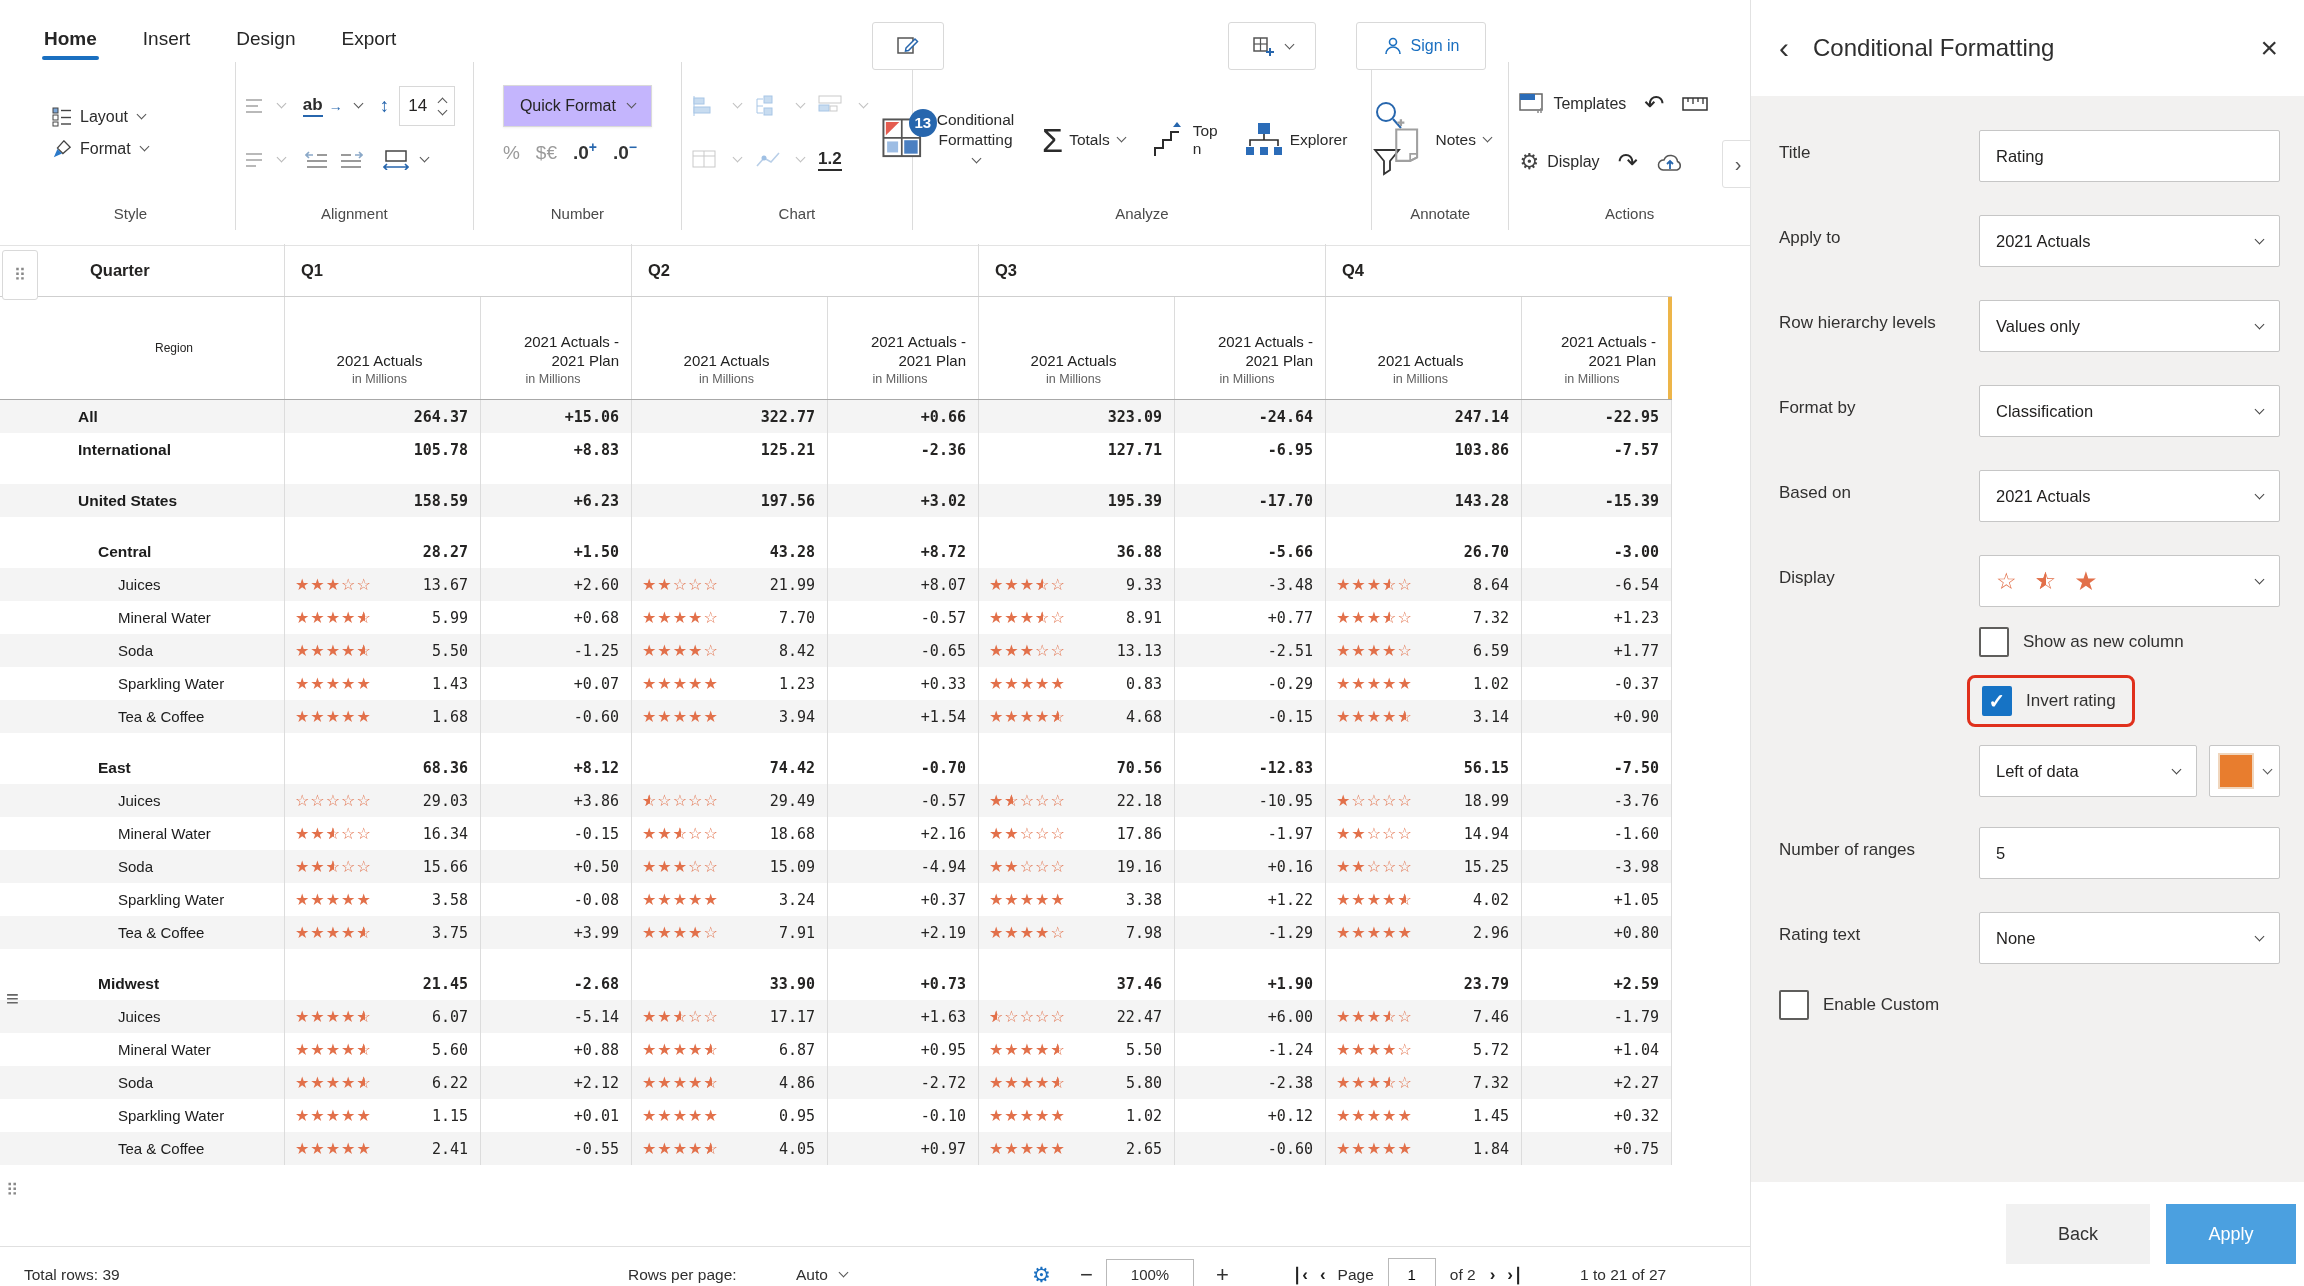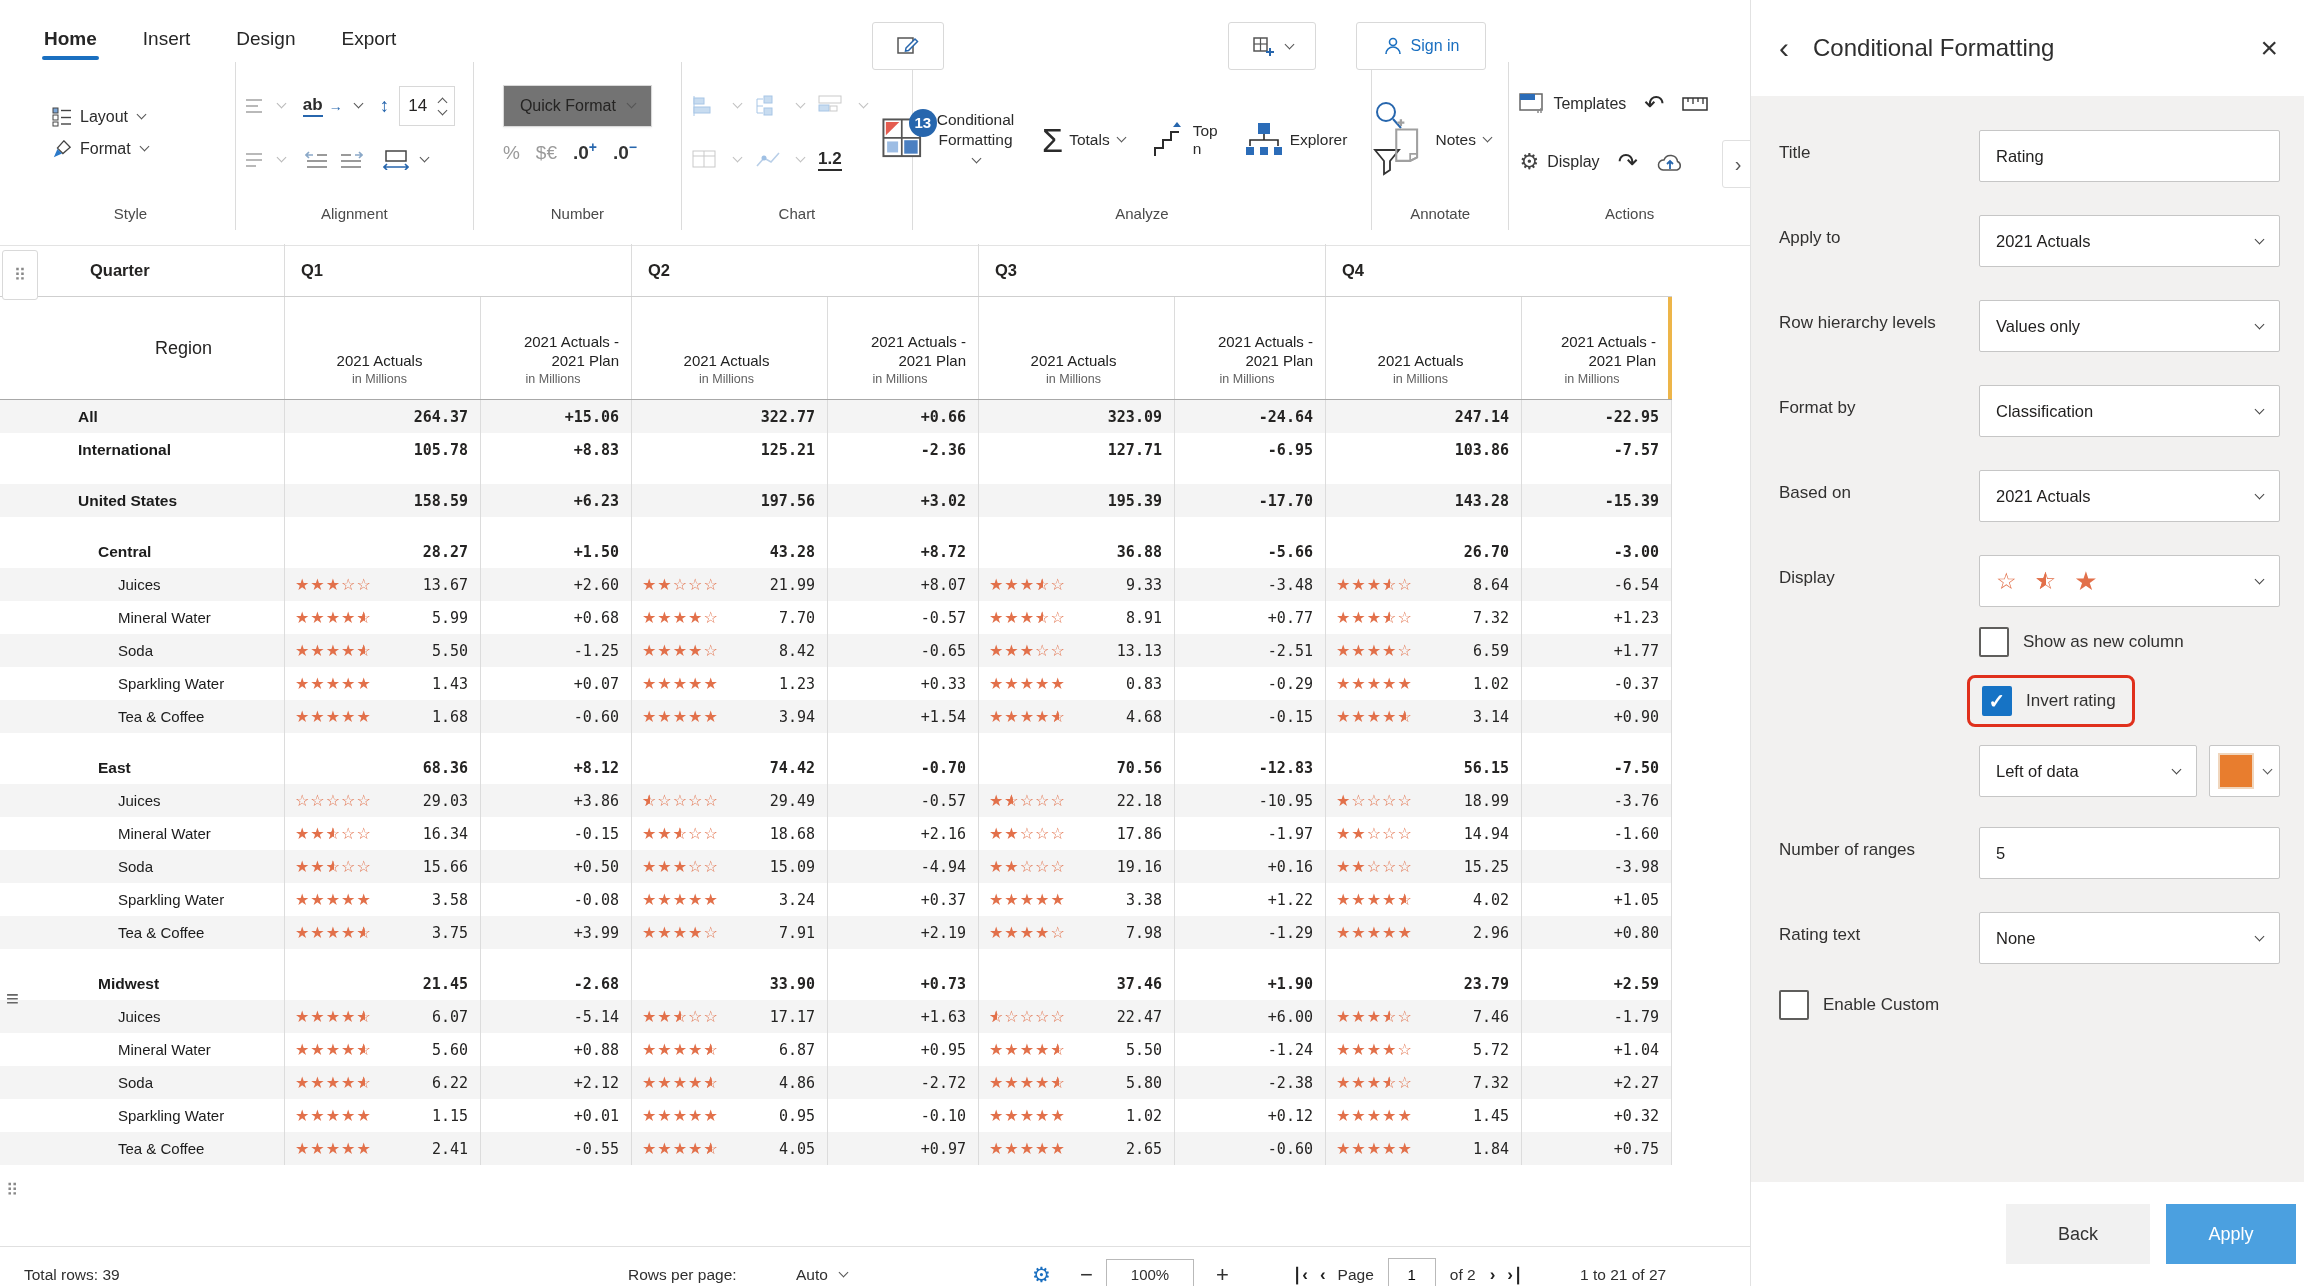--- a/index.html
+++ b/index.html
@@ -18,21 +18,21 @@
   #add-btn{left:1228px;width:86px;}
   #sign-in{left:1356px;width:128px;color:#1a6fc0;font-size:16px;}
   .rbody{display:flex;align-items:stretch;padding-left:26px;height:168px;margin-top:2px;}
   .rgroup{display:flex;flex-direction:column;border-right:1px solid #dcdcdc;padding:0 10px;}
   .rrows{flex:1;display:flex;flex-direction:column;justify-content:center;gap:12px;}
   .rrow{display:flex;align-items:center;gap:10px;height:42px;}
   .glabel{text-align:center;font-size:15px;color:#4a4a4a;padding:2px 0 8px;}
   .rbtn{display:flex;align-items:center;gap:8px;font-size:16px;color:#2b2b2b;cursor:pointer;}
   .fsbox{display:flex;align-items:center;border:1px solid #d8d8d8;background:#fff;height:38px;padding:0 8px;gap:10px;font-size:17px;}
   .stepper{display:flex;flex-direction:column;gap:5px;}
-  .qfbox{display:flex;align-items:center;gap:10px;border:1px solid #d9d9d9;background:#737373;height:40px;padding:0 16px;font-size:16px;box-shadow:0 1px 2px rgba(0,0,0,.06);}
+  .qfbox{display:flex;align-items:center;gap:10px;border:1px solid #d9d9d9;background:#c4b5fd;height:40px;padding:0 16px;font-size:16px;box-shadow:0 1px 2px rgba(0,0,0,.06);}
   .numfmt{font-size:19px;color:#9a9a9a;display:flex;gap:16px;align-items:baseline;}
   .numfmt b{color:#333;font-weight:600;}
   .numfmt sup{color:#2766ad;font-weight:700;font-size:14px;}
   .bigitem{display:flex;flex-direction:row;align-items:center;justify-content:flex-start;padding-top:14px;gap:6px;font-size:15.5px;color:#2b2b2b;}
   .bigitem .lbl2{text-align:center;line-height:1.25;}
   .sigma{font-size:34px;font-weight:400;line-height:1;}
   .cfwrap{position:relative;width:52px;height:46px;}
   .badge{position:absolute;top:-8px;right:-8px;width:28px;height:28px;border-radius:50%;background:#2766ad;color:#fff;font-size:15px;font-weight:700;display:flex;align-items:center;justify-content:center;}
   .sf-col{display:flex;flex-direction:column;gap:18px;justify-content:center;padding-top:10px;}
   .act-row{display:flex;align-items:center;gap:18px;font-size:16px;height:46px;}
@@ -424,21 +424,21 @@
 
 <div id="table">
   <div class="thead-q" id="qrow">
     <div class="c" style="padding-left:90px;">Quarter</div>
   <div class="c bl" style="padding-left: 16px;">Q1</div>
       <div class="c bl" style="padding-left: 16px;">Q2</div>
       <div class="c bl" style="padding-left: 16px;">Q3</div>
       <div class="c bl" style="padding-left: 16px;">Q4</div>
     </div>
   <div class="thead-c" id="crow">
-    <div class="c" style="padding-left:155px;font-size:18px;">Region</div>
+    <div class="c" style="padding-left:155px;font-size:12px;">Region</div>
   <div class="c hc bl">
         <span>2021 Actuals</span>
         <span class="unit">in Millions</span>
       </div>
       <div class="c hc bl">
         <span>2021 Actuals - 2021 Plan</span>
         <span class="unit">in Millions</span>
       </div>
       <div class="c hc bl">
         <span>2021 Actuals</span>

